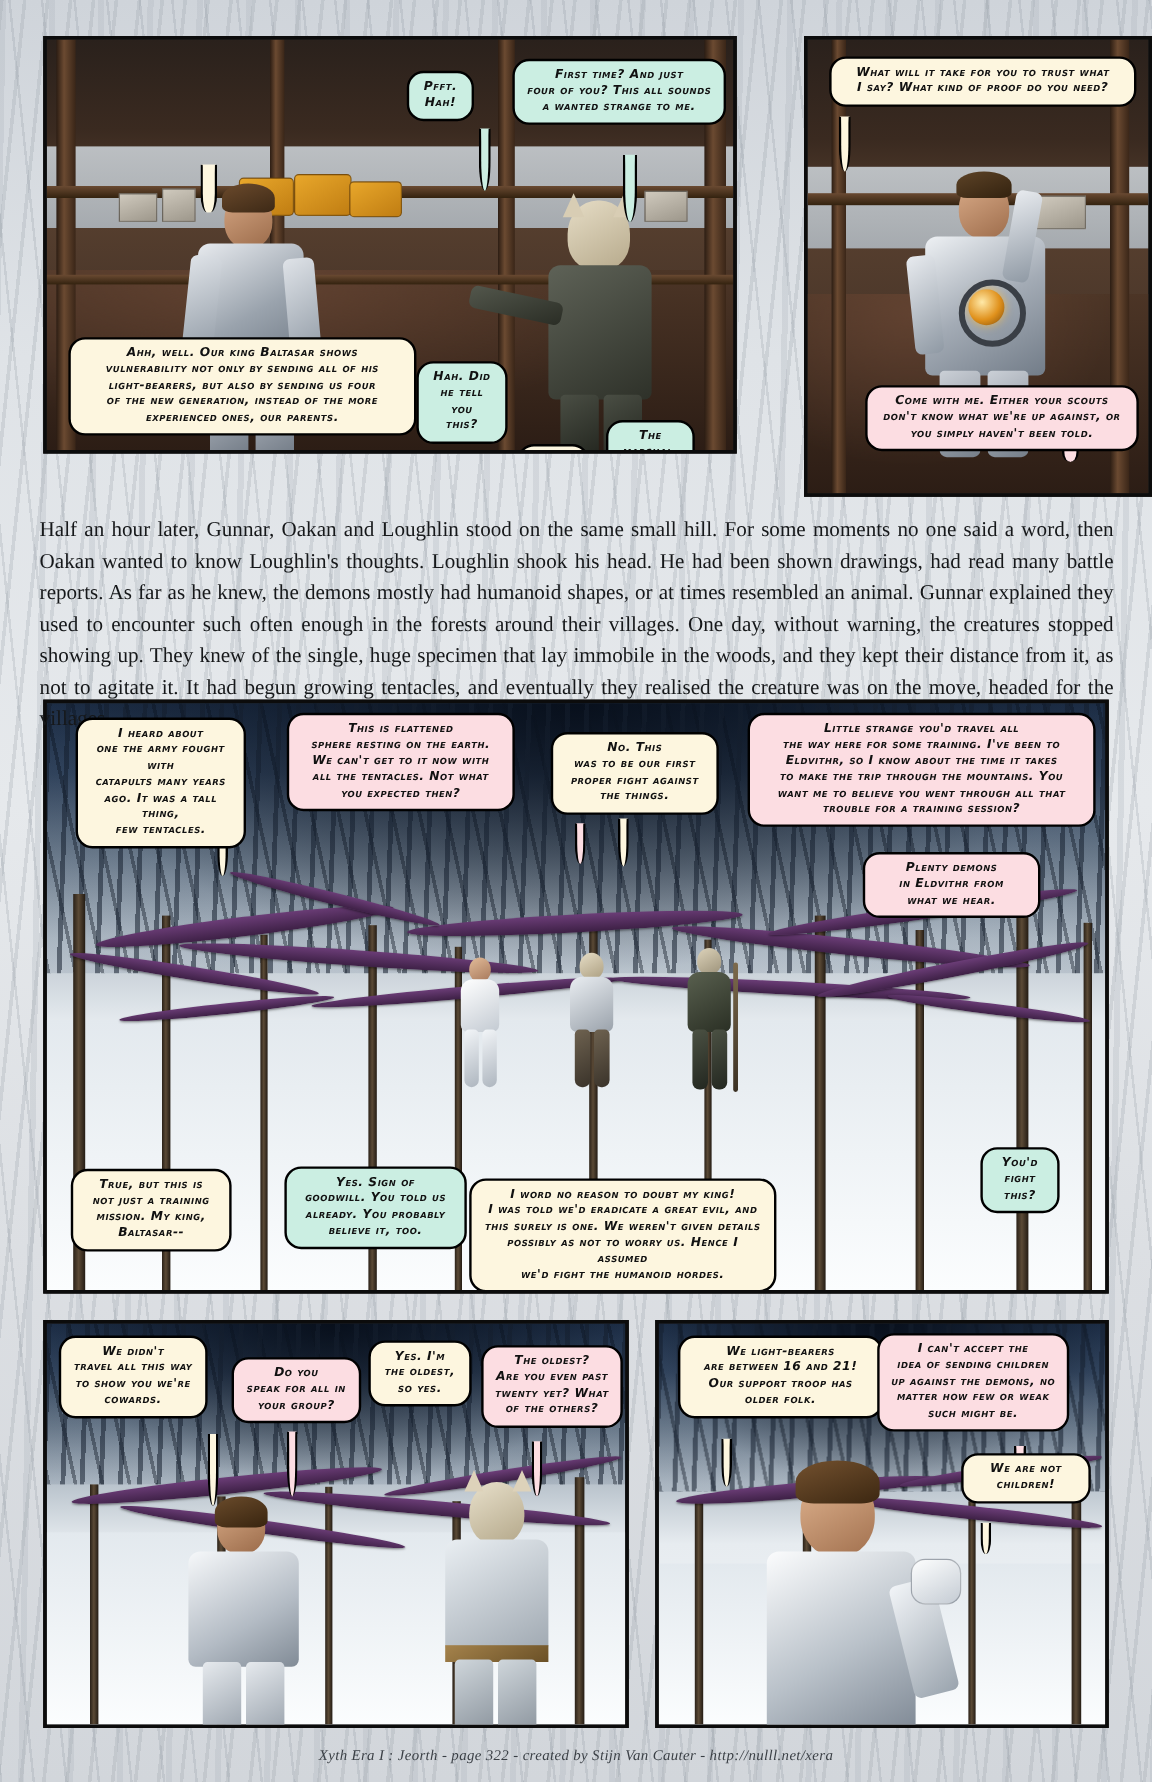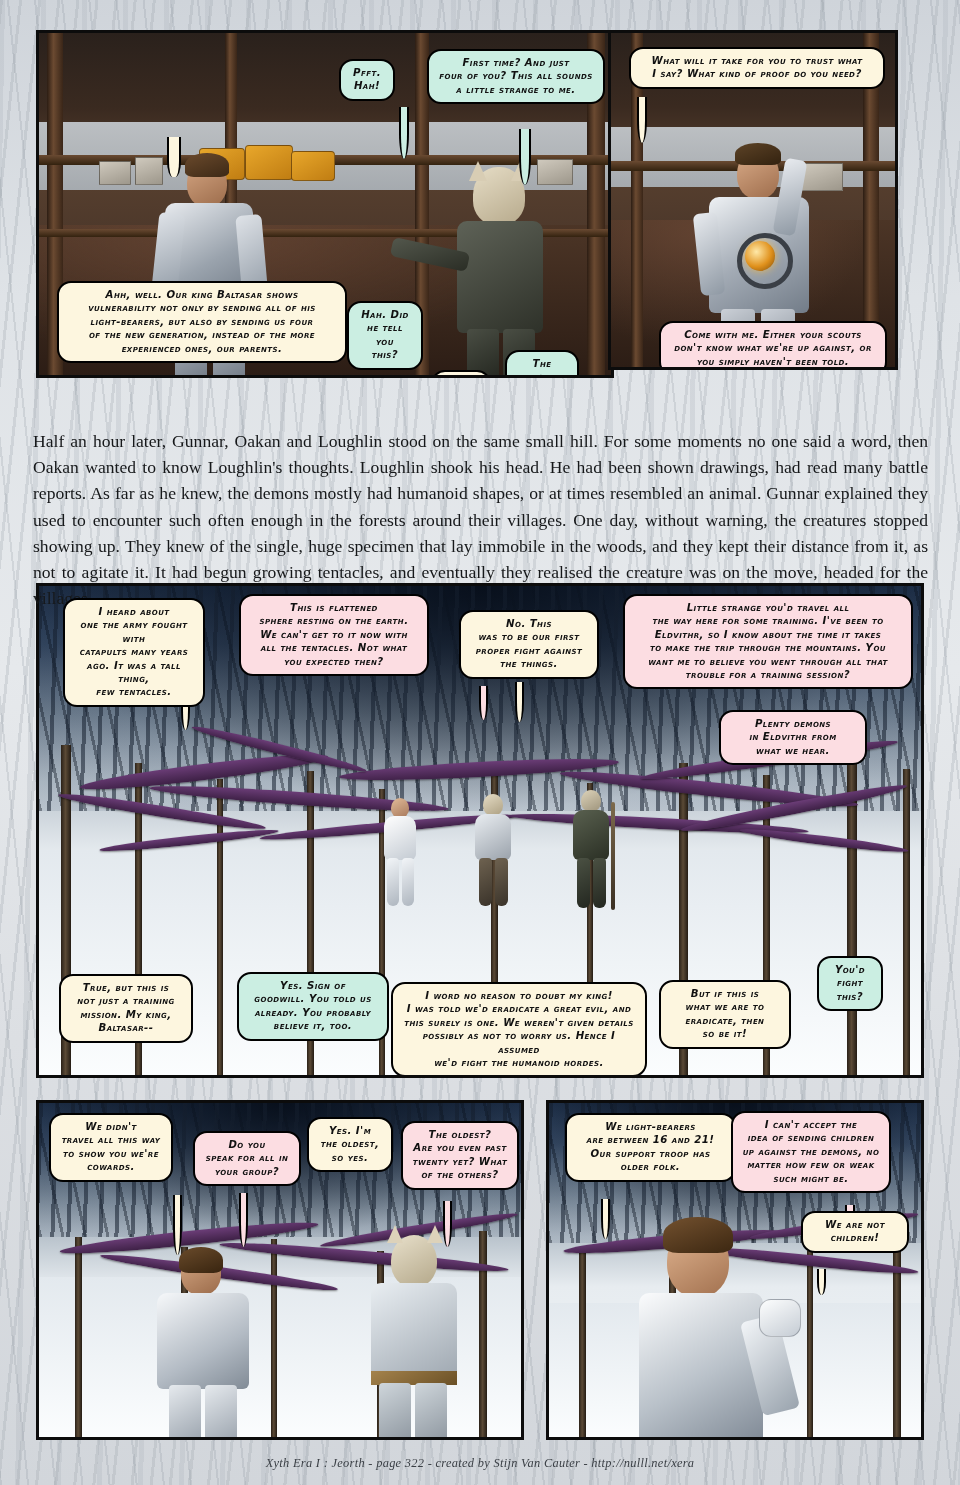--- a/index.html
+++ b/index.html
@@ -206,37 +206,37 @@
     <i style="left:0;top:0;width:10px;height:52px;border-radius:0 0 50% 50%;"></i>
   </div>
   <div class="tail mint" style="left:480px;top:96px;width:12px;height:56px;">
     <i style="left:0;top:0;width:12px;height:56px;border-radius:0 0 50% 50%;"></i>
   </div>
 
   <div class="bub mint" style="left:300px;top:26px;width:56px;">Pfft.
 Hah!</div>
   <div class="bub mint" style="left:388px;top:16px;width:178px;">First time? And just
 four of you? This all sounds
-a little strange to me.</div>
+a wanted strange to me.</div>
   <div class="bub cream" style="left:18px;top:248px;width:290px;">Ahh, well. Our king Baltasar shows
 vulnerability not only by sending all of his
 light-bearers, but also by sending us four
 of the new generation, instead of the more
 experienced ones, our parents.</div>
   <div class="bub mint" style="left:308px;top:268px;width:76px;">Hah. Did
 he tell you
 this?</div>
   <div class="bub cream" style="left:392px;top:296px;width:60px;margin-top:41px;">No,
 the--</div>
   <div class="bub mint" style="left:466px;top:272px;width:74px;margin-top:45px;">The
 marshal,
 right.</div>
 </div>
 
-<div class="panel" style="left:608px;top:30px;width:290px;height:340px;">
+<div class="panel" style="left:670px;top:30px;width:290px;height:384px;">
   <div class="barn"></div>
   <div class="barn-sky" style="top:28%;height:18%;"></div>
   <div class="barn-floor"></div>
   <div class="beam" style="left:20px;width:12px;"></div>
   <div class="beam" style="left:252px;width:16px;"></div>
   <div class="rail" style="top:128px;"></div>
   <div class="box-gray" style="left:190px;top:130px;width:40px;height:26px;"></div>
 
   <div class="fig" style="left:86px;top:108px;width:128px;height:240px;">
     <div class="head" style="left:40px;top:8px;width:42px;height:50px;background:linear-gradient(150deg,#dcae8b,#9d6c4b);"></div>
@@ -362,24 +362,20 @@
 Baltasar--</div>
   <div class="bub mint" style="left:198px;top:386px;width:152px;">Yes. Sign of
 goodwill. You told us
 already. You probably
 believe it, too.</div>
   <div class="bub cream" style="left:352px;top:396px;width:256px;">I word no reason to doubt my king!
 I was told we'd eradicate a great evil, and
 this surely is one. We weren't given details
 possibly as not to worry us. Hence I assumed
 we'd fight the humanoid hordes.</div>
-  <div class="bub cream" style="left:620px;top:394px;width:132px;">But if this is
-what we are to
-eradicate, then
-so be it!</div>
   <div class="bub mint" style="left:778px;top:370px;width:66px;">You'd
 fight
 this?</div>
 </div>
 
 <div class="panel" style="left:36px;top:1100px;width:488px;height:340px;">
   <div class="snowforest"></div>
   <div class="canopy" style="height:40%;"></div>
   <div class="snowfloor" style="height:48%;"></div>
   <div class="tree" style="left:36px;height:200px;width:7px;"></div>

